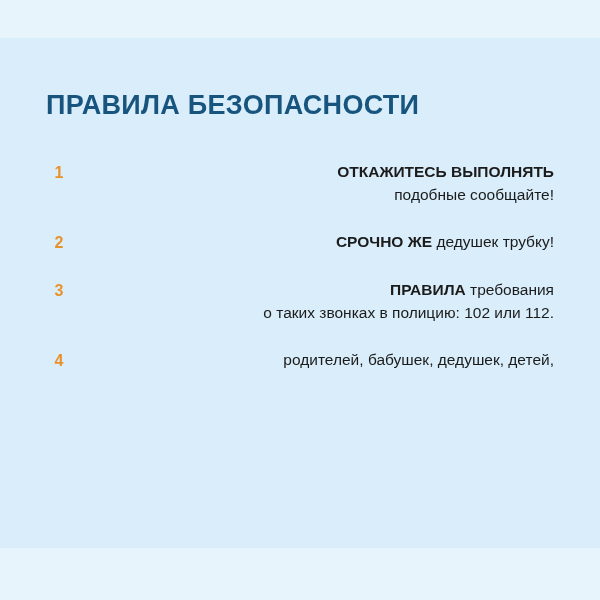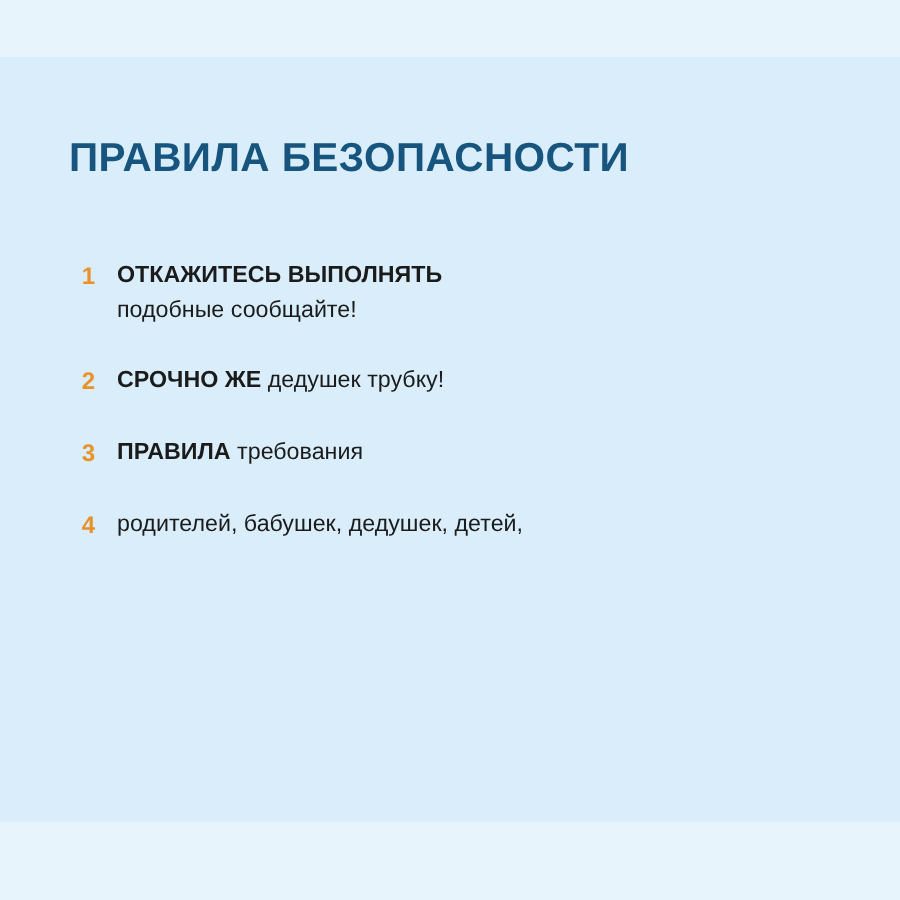--- a/index.html
+++ b/index.html
@@ -24,21 +24,21 @@
   .inner {
     padding: 52px 46px 0 46px;
     box-sizing: border-box;
   }
   .title {
     font-size: 27px;
     font-weight: bold;
     color: #17557e;
     letter-spacing: 0.3px;
     line-height: 1.15;
-    margin: 0 0 52px 0;
+    margin: 0 0 40px 0;
   }
   .list {
     display: block;
   }
   .item {
     display: flex;
     align-items: flex-start;
     margin-bottom: 25px;
   }
   .item:last-child {
@@ -59,20 +59,21 @@
     flex: 1 1 auto;
     font-size: 15.5px;
     line-height: 22.5px;
     color: #1b1b1b;
   }
   .text .strong {
     font-weight: bold;
   }
   .line {
     display: block;
+    text-align: right;
   }
 </style>
 </head>
 <body>
 
 <div class="card">
   <div class="inner">
 
     <h1 class="title">ПРАВИЛА БЕЗОПАСНОСТИ</h1>
 
@@ -98,20 +99,23 @@
           </span>
         </div>
       </div>
 
       <div class="item">
         <div class="num">3</div>
         <div class="text">
           <span class="line">
             <span class="strong">ПРАВИЛА </span><span>требования</span>
           </span>
+          <span class="line">
+            <span class="strong"></span><span>о таких звонках в полицию: 102 или 112.</span>
+          </span>
         </div>
       </div>
 
       <div class="item">
         <div class="num">4</div>
         <div class="text">
           <span class="line">
             <span class="strong"></span><span>родителей, бабушек, дедушек, детей,</span>
           </span>
         </div>

